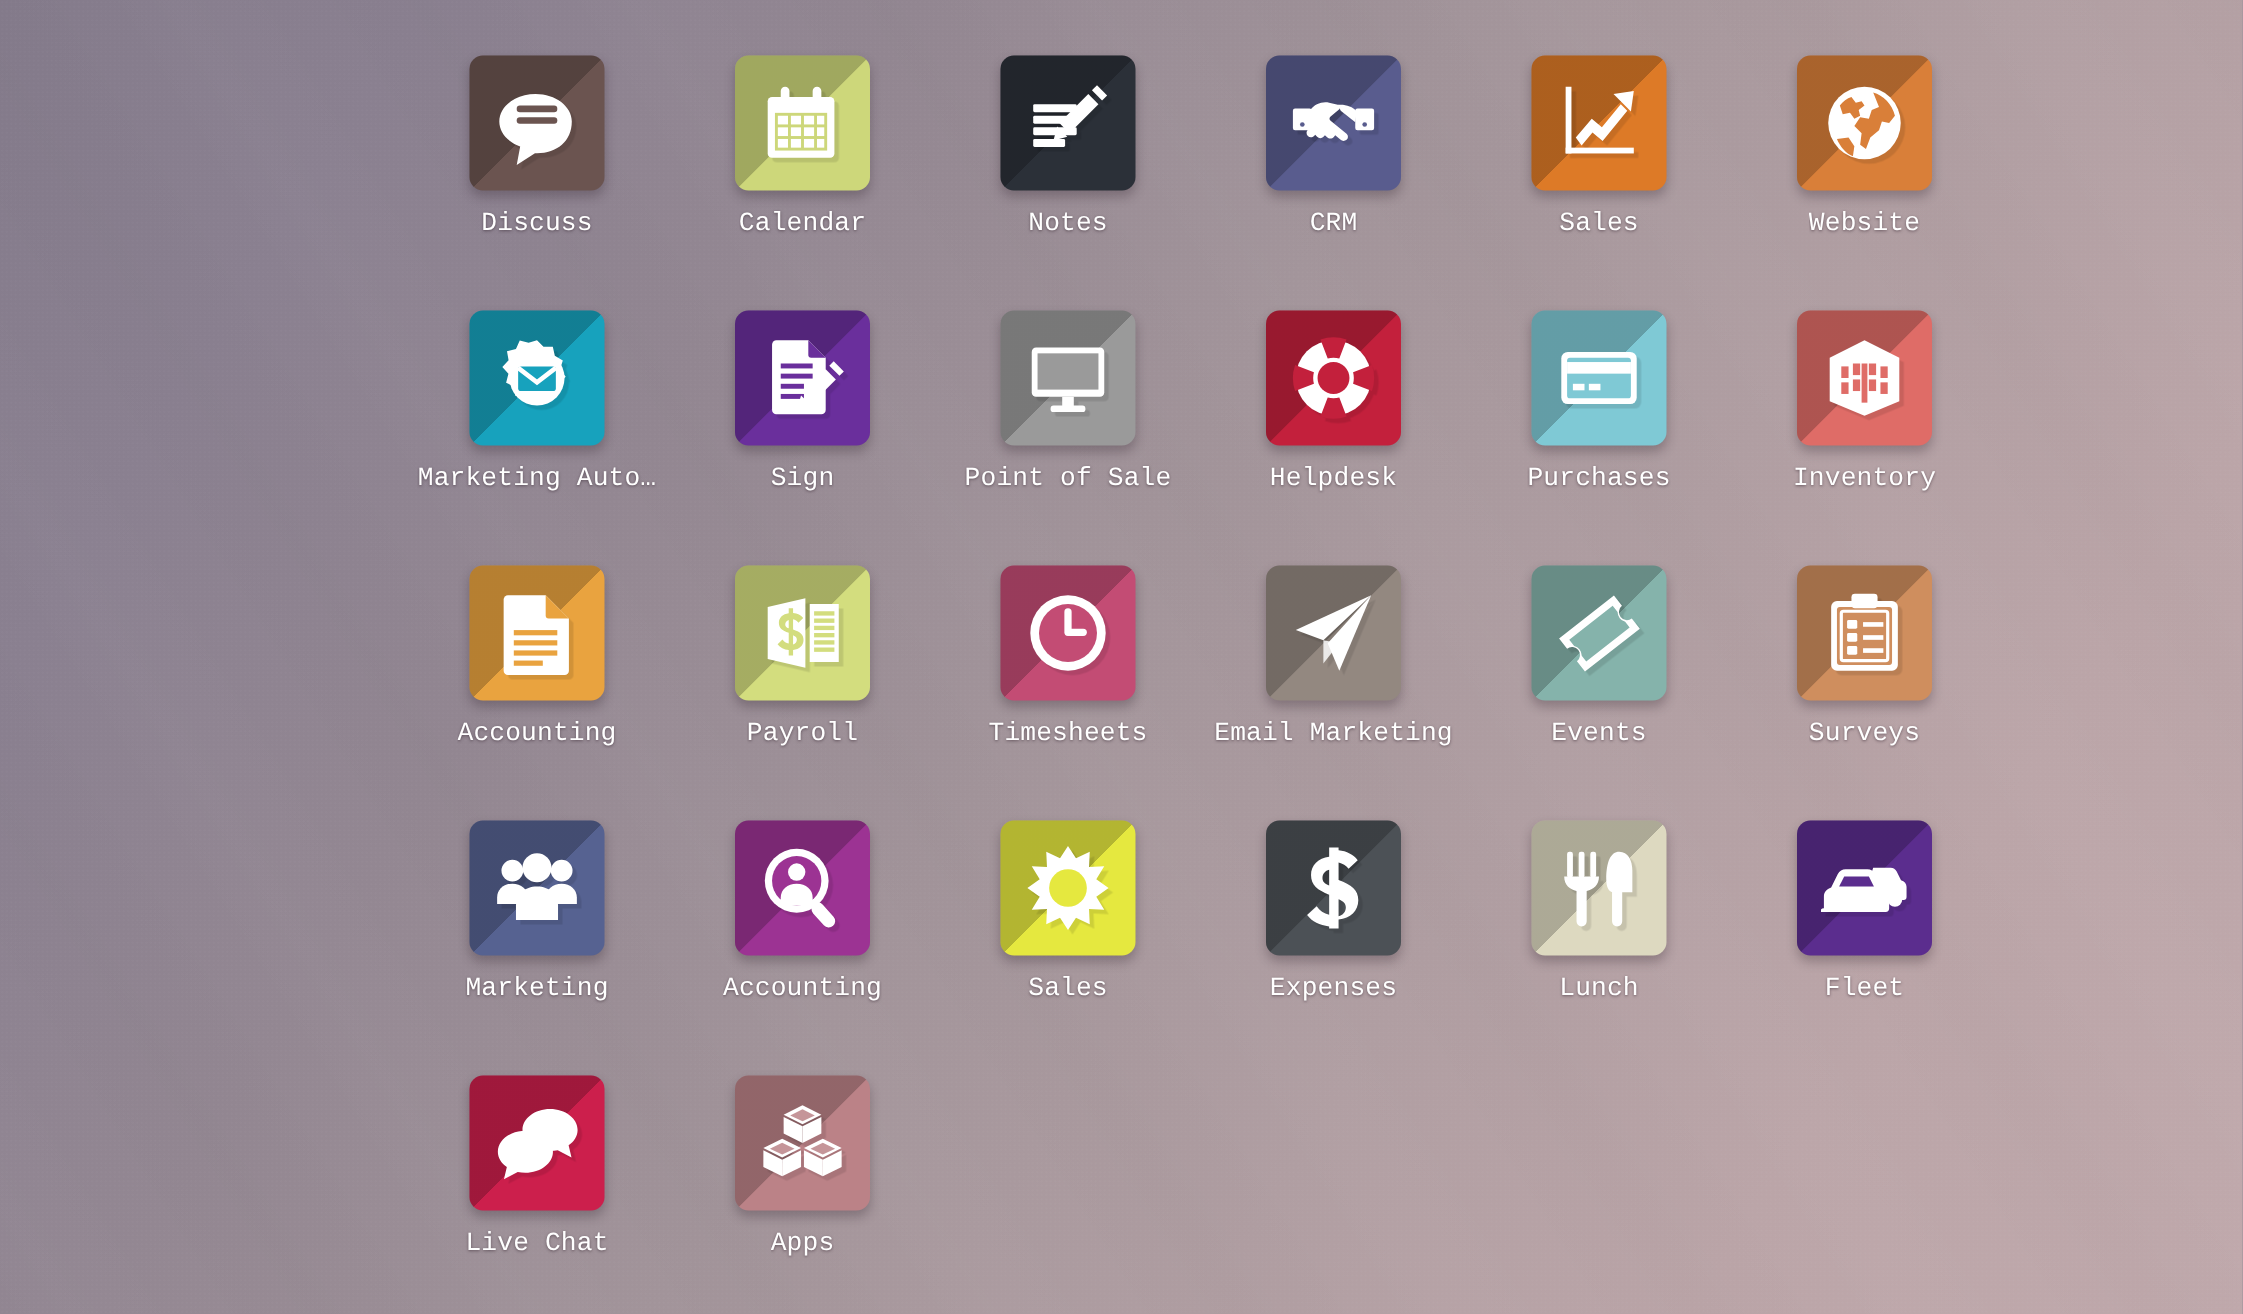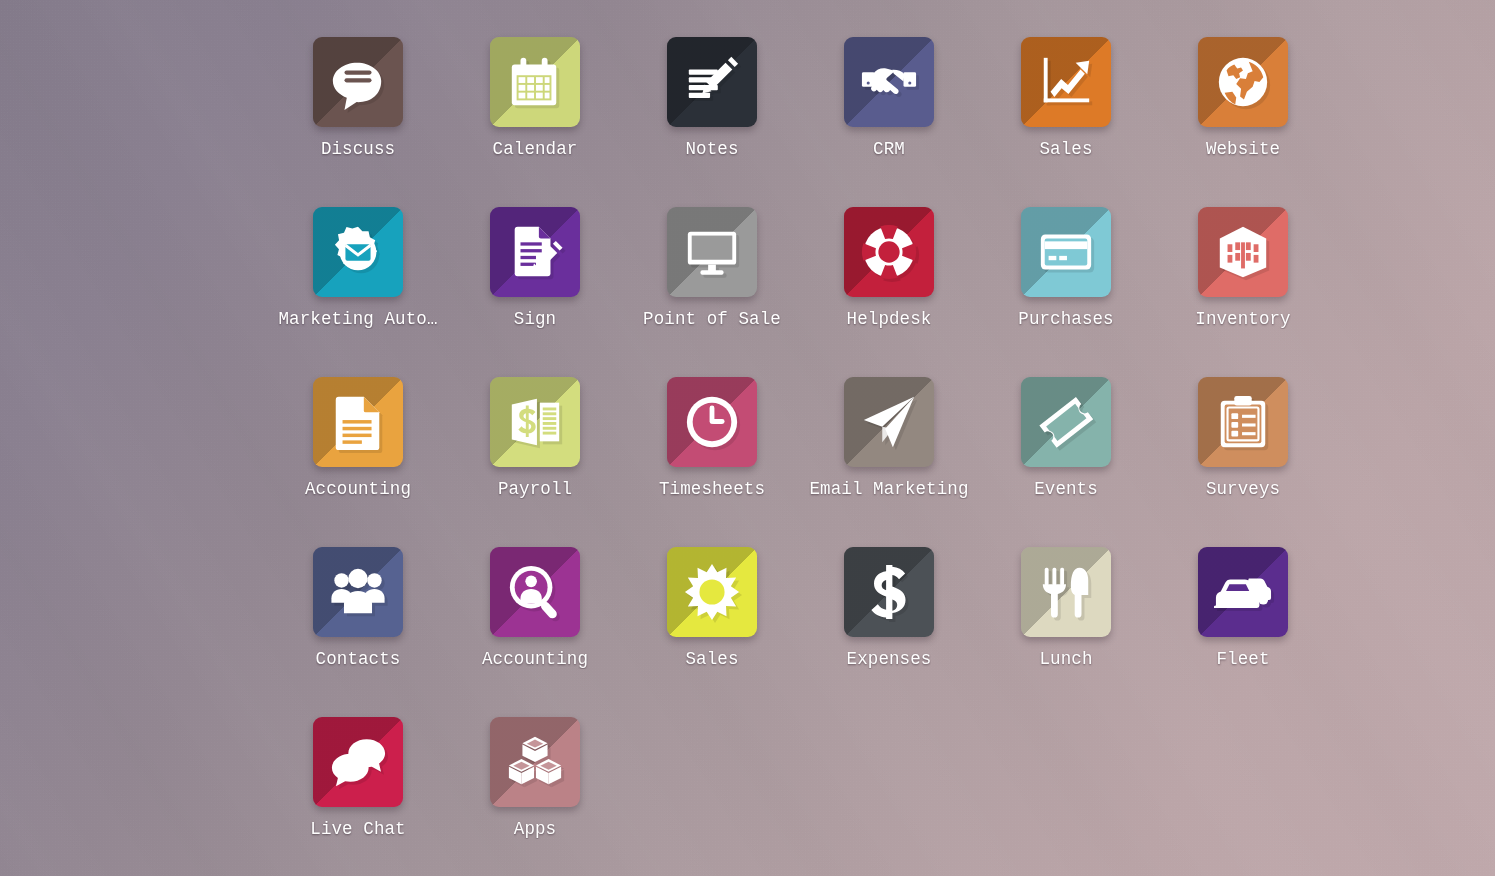--- a/index.html
+++ b/index.html
@@ -441,21 +441,21 @@
     <g fill="#ffffff">
       <circle cx="13" cy="18" r="7.5"></circle>
       <path d="M13 27c-6 0-10.5 4-10.5 9.5V41H24v-4.5C24 31 19 27 13 27z"></path>
       <circle cx="47" cy="18" r="7.5"></circle>
       <path d="M47 27c6 0 10.5 4 10.5 9.5V41H36v-4.5C36 31 41 27 47 27z"></path>
       <circle cx="30" cy="16" r="10"></circle>
       <path d="M30 29c-8.5 0-14.5 5.5-14.5 13V52h29V42c0-7.5-6-13-14.5-13z"></path>
     </g>
         </svg>
       </div>
-      <div class="app-label">Contacts</div>
+      <div class="app-label">Marketing</div>
     </div>
     <div class="app-cell">
       <div class="app-tile" style="background: rgb(156, 51, 147);">
         <div class="longshadow"></div>
         <svg viewBox="0 0 60 60">
     <circle cx="26" cy="25" r="22" fill="#ffffff"></circle>
     <circle cx="26" cy="25" r="17" fill="#9c3393"></circle>
     <g fill="#ffffff">
       <circle cx="26" cy="19" r="6"></circle>
       <path d="M26 27c-6.5 0-11 4-11 9.5V42h22v-5.5c0-5.5-4.5-9.5-11-9.5z"></path>

